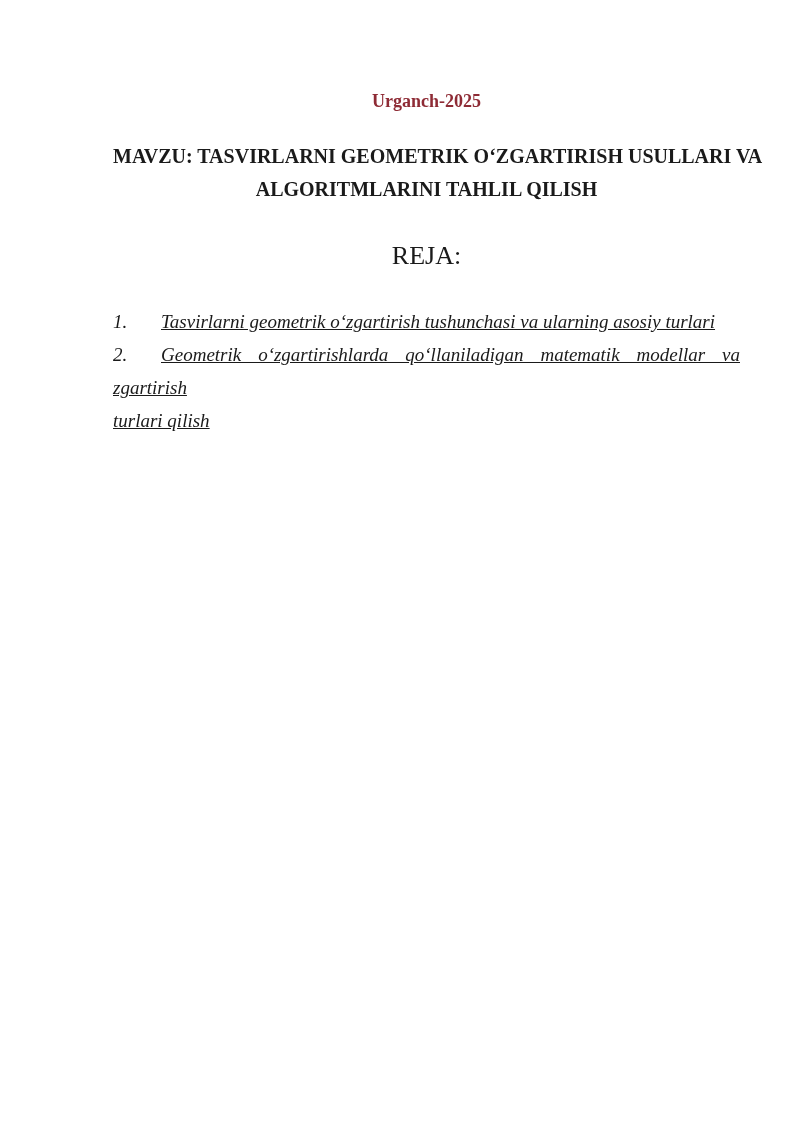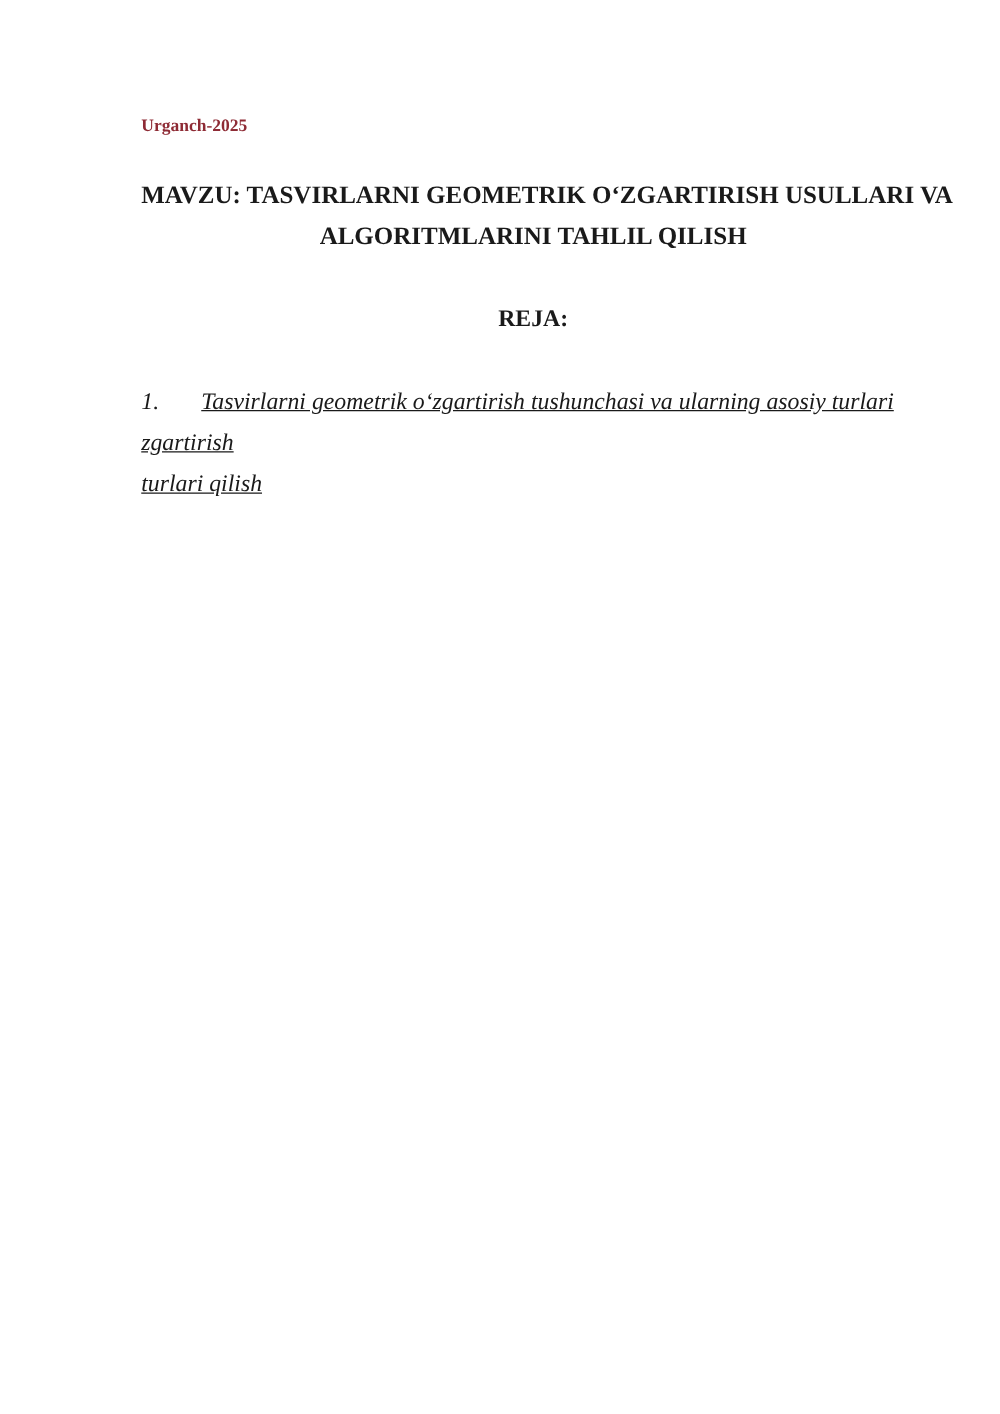--- a/index.html
+++ b/index.html
@@ -18,42 +18,43 @@
     overflow: hidden;
   }
   .content {
     position: absolute;
     top: 0;
     left: 113px;
     width: 627px;
     padding-top: 85px;
   }
   .date-line {
+    text-align: center;
     font-weight: bold;
-    font-size: 14px;
+    font-size: 18px;
     line-height: 33px;
     color: #8e2b35;
     margin: 0;
   }
   .doc-title {
     margin: 22px 0 0 0;
     text-align: center;
     font-weight: bold;
     font-size: 20px;
     line-height: 33px;
   }
   .doc-title .title-line {
     display: block;
     white-space: nowrap;
   }
   .section-heading {
     margin: 33px 0 0 0;
     text-align: center;
-    font-weight: bold;
-    font-size: 19px;
+    font-weight: normal;
+    font-size: 26px;
     line-height: 33px;
   }
   .plan-list {
     margin: 33px 0 0 0;
     font-style: italic;
     font-size: 19px;
     line-height: 33px;
     text-decoration: underline;
   }
   .plan-item {
@@ -90,20 +91,21 @@
 
     <h2 class="section-heading">REJA:</h2>
 
     <div class="plan-list">
 
       <div class="plan-item">
         <span class="li-line nowrap"><span class="num">1.</span><span>Tasvirlarni geometrik o‘zgartirish tushunchasi va ularning asosiy turlari</span></span>
       </div>
 
       <div class="plan-item">
+        <span class="li-line justify-last"><span class="num">2.</span><span>Geometrik o‘zgartirishlarda qo‘llaniladigan matematik modellar va</span></span>
         <span class="li-line nowrap">zgartirish</span>
       </div>
 
       <div class="plan-item">
         <span class="li-line nowrap">turlari qilish</span>
       </div>
 
     </div>
   </div>
 </div>

